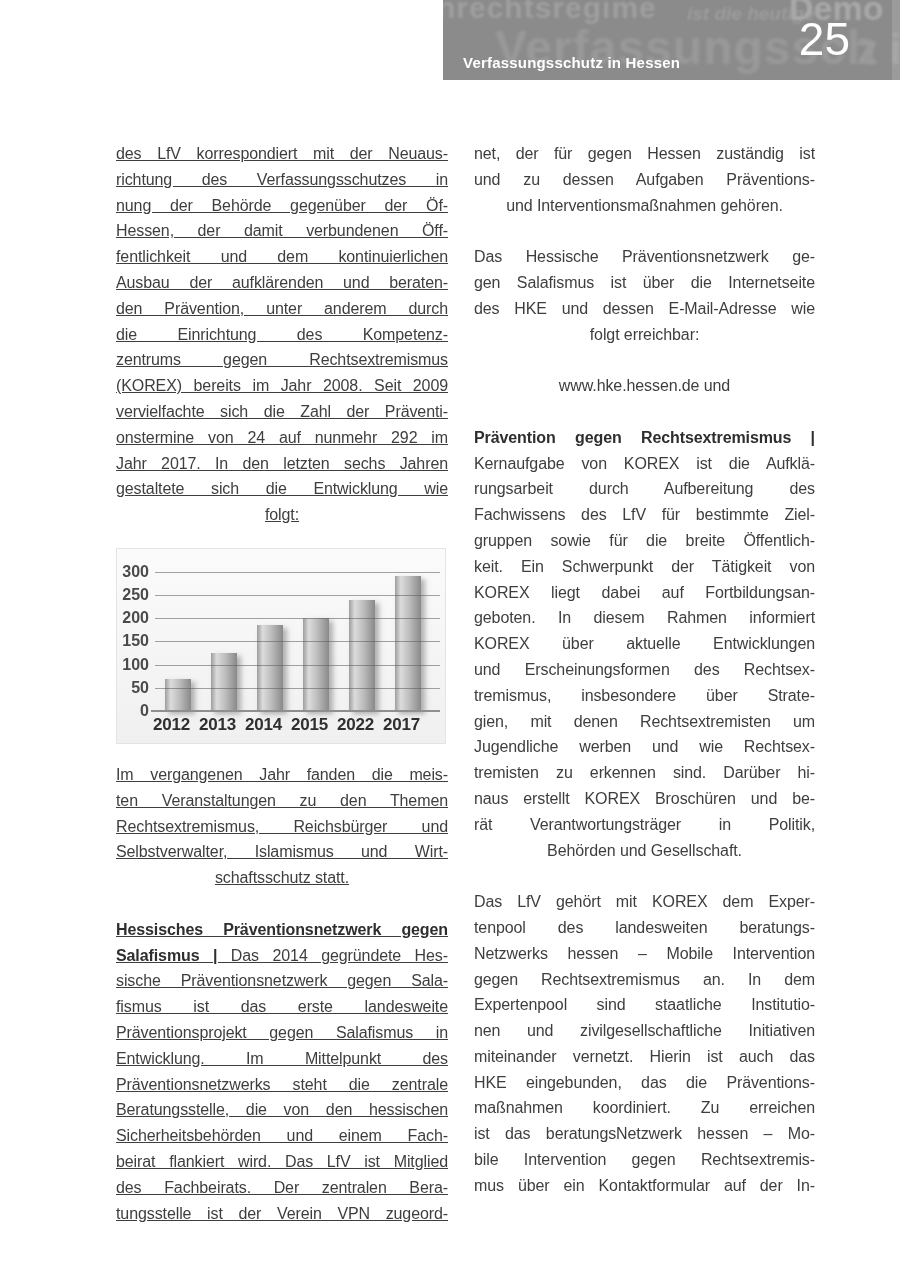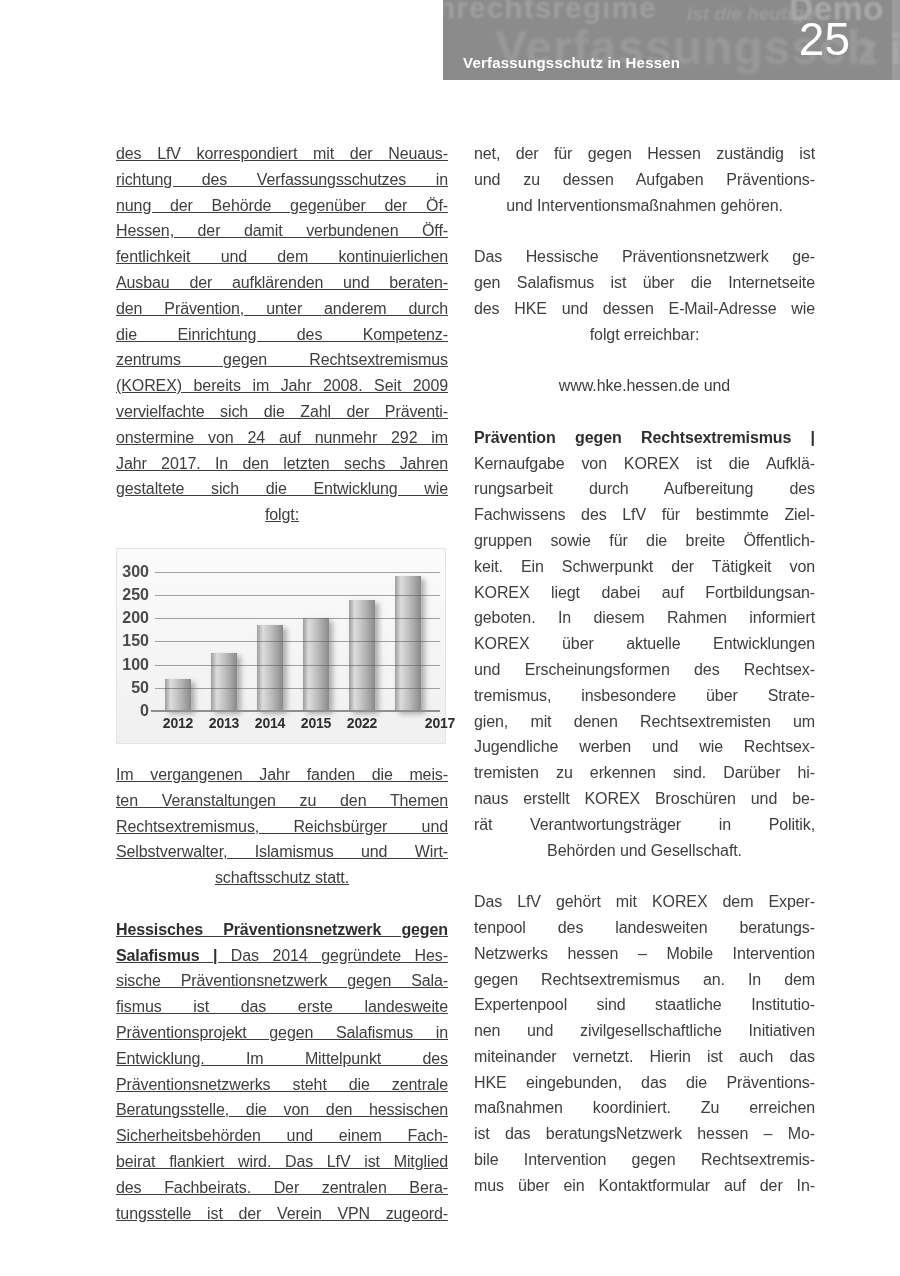--- a/index.html
+++ b/index.html
@@ -49,21 +49,21 @@
   .chart .ytick{
     position:absolute;left:0;width:32px;text-align:right;font-size:16px;
     font-weight:bold;color:#4a4a4a;line-height:18px;z-index:2;
   }
   .chart .bar{
     position:absolute;width:26px;z-index:1;
     background:linear-gradient(to right,#9d9d9d 0%,#dcdcdc 22%,#bdbdbd 55%,#898989 100%);
     box-shadow:4px 3px 5px rgba(110,110,110,0.5);
   }
   .chart .xtick{
-    position:absolute;width:50px;text-align:center;font-size:14px;
+    position:absolute;width:50px;text-align:left;font-size:17px;
     font-weight:bold;color:#2f2f2f;top:166px;letter-spacing:-0.2px;z-index:2;
   }
 </style>
 </head>
 <body>
 
 <div class="band">
   <span class="wm wm-a">nrechtsregime</span>
   <span class="wm wm-b">ist die heutige</span>
   <span class="wm wm-c">Demo</span>
@@ -109,21 +109,21 @@
       <div class="xtick" style="left: 36px;">2012</div>
       <div class="bar" style="left: 94px; top: 104.083px; height: 57.9167px;"></div>
       <div class="xtick" style="left: 82px;">2013</div>
       <div class="bar" style="left: 140px; top: 76.2833px; height: 85.7167px;"></div>
       <div class="xtick" style="left: 128px;">2014</div>
       <div class="bar" style="left: 186px; top: 69.3333px; height: 92.6667px;"></div>
       <div class="xtick" style="left: 174px;">2015</div>
       <div class="bar" style="left: 232px; top: 50.8px; height: 111.2px;"></div>
       <div class="xtick" style="left: 220px;">2022</div>
       <div class="bar" style="left: 278px; top: 26.7067px; height: 135.293px;"></div>
-      <div class="xtick" style="left: 266px; margin-left: 32px;">2017</div>
+      <div class="xtick" style="left: 266px;">2017</div>
     </div>
     <div class="ln">Im vergangenen Jahr fanden die meis-</div>
     <div class="ln">ten Veranstaltungen zu den Themen</div>
     <div class="ln">Rechtsextremismus, Reichsbürger und</div>
     <div class="ln">Selbstverwalter, Islamismus und Wirt-</div>
     <div class="ln nj">schaftsschutz statt.</div>
     <div class="gap"></div>
     <div class="ln"><b>Hessisches Präventionsnetzwerk gegen</b></div>
     <div class="ln"><b>Salafismus | </b>Das 2014 gegründete Hes-</div>
     <div class="ln">sische Präventionsnetzwerk gegen Sala-</div>

